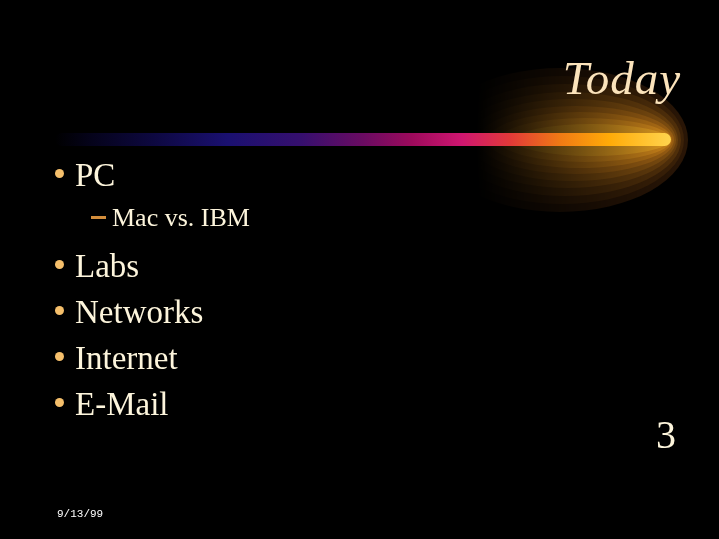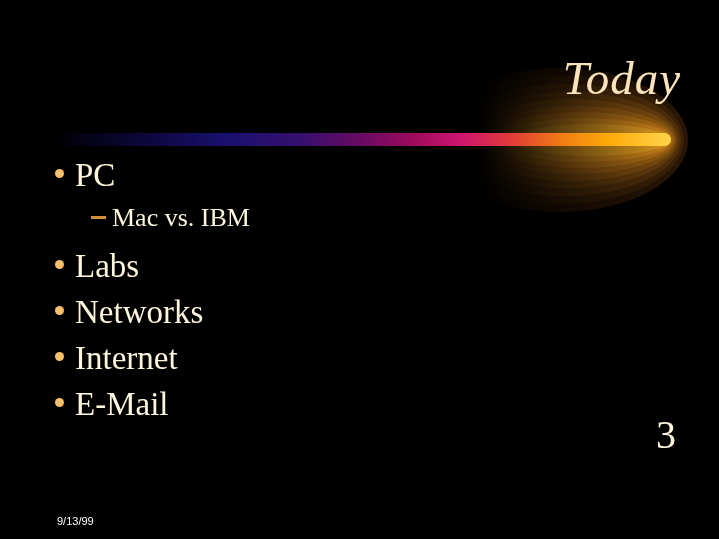--- a/index.html
+++ b/index.html
@@ -99,25 +99,24 @@
   .level-2 .bullet-text {
     font-size: 26px;
     line-height: 1;
   }
 
   
   #date-stamp {
     position: absolute;
     left: 57px;
     top: 508px;
-    font-family: Liberation Sans, sans-serif;
+    font-family: Liberation Mono, monospace;
     font-size: 11px;
     color: #ffffff;
     white-space: nowrap;
-    margin-top: 7px;
   }
   #page-number {
     position: absolute;
     left: 656px;
     top: 415px;
     font-family: "Liberation Serif", "DejaVu Serif", serif;
     font-size: 40px;
     line-height: 1;
     color: #fdf5dc;
   }

